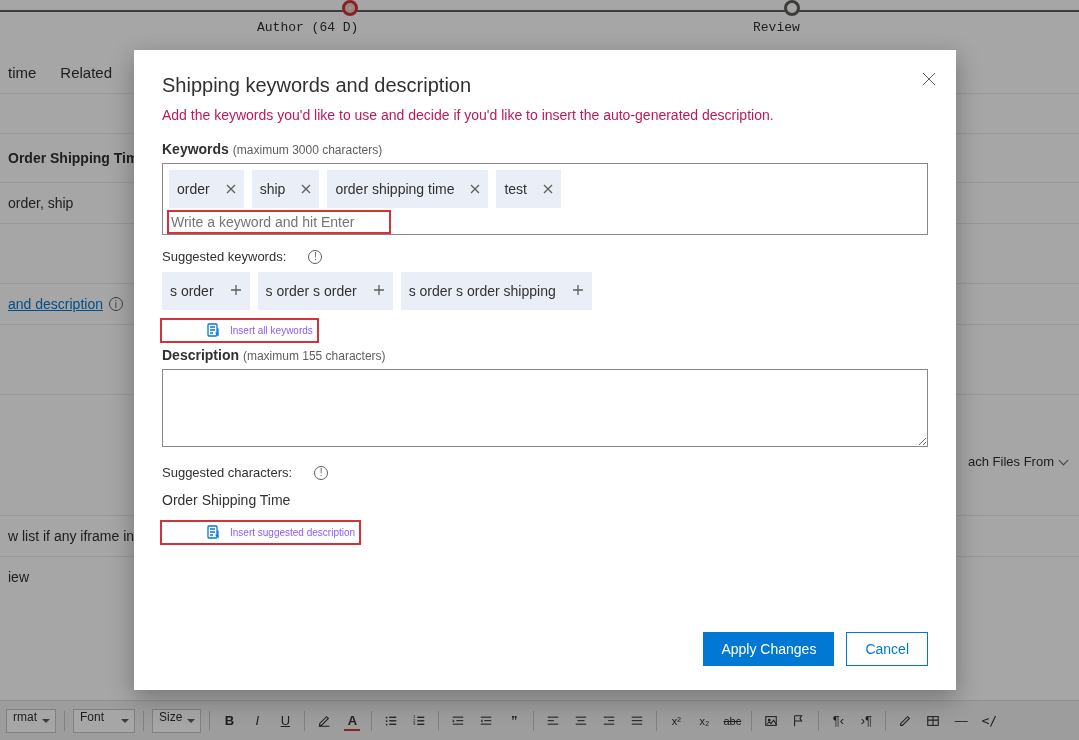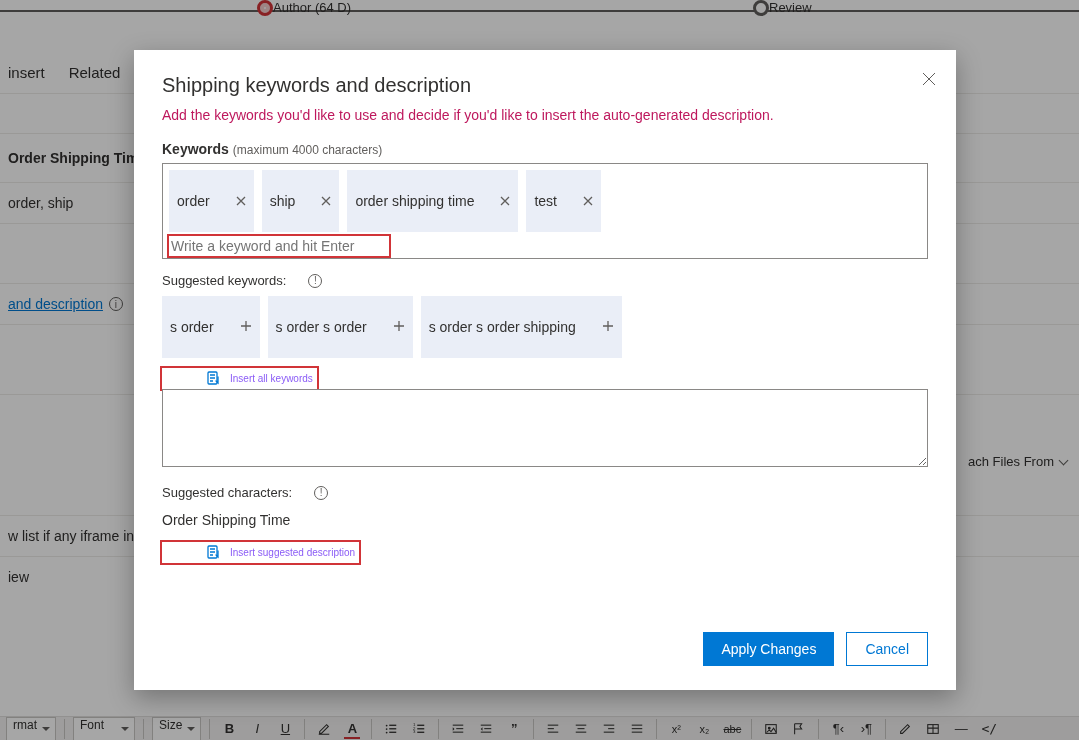--- a/index.html
+++ b/index.html
@@ -2,46 +2,46 @@
 <html><head>
 <meta charset="utf-8">
 <style>
 * { box-sizing: border-box; margin: 0; padding: 0; }
 body { font-family: "Segoe UI", Arial, sans-serif; font-size: 14px; color: #323130; background: #fff; width: 1079px; height: 740px; overflow: hidden; position: relative; }
 
 
 .bg { position: absolute; inset: 0; }
 .bg-stepper { height: 40px; display:flex; align-items:flex-end; position:relative; padding-top:4px;}
 .bg-stepper .line { position:absolute; top:10px; left:0; right:0; height:2px; background:#605e5c;}
-.bg-stepper .node { position:relative; display:flex; flex-direction:row; align-items:flex-start; font-size:13px;}
+.bg-stepper .node { position:relative; display:flex; flex-direction:column; align-items:flex-end; font-size:13px;font-family:Liberation Mono, monospace;}
 .bg-stepper .circle { width:16px; height:16px; border-radius:50%; background:#fff; border:3px solid #605e5c; margin-bottom:4px;}
 .bg-stepper .circle.active { border-color:#d13438; box-shadow:0 0 0 4px rgba(209,52,56,.25) inset;}
 .bg-tabs { display:flex; gap:24px; padding:12px 8px; border-bottom:1px solid #edebe9; font-size:15px;}
 .bg-label-row { padding:16px 8px; border-bottom:1px solid #edebe9; font-weight:600;}
 .bg-row { padding:12px 8px; border-bottom:1px solid #edebe9; font-size:14px;}
 .bg-link { color:#0078d4; text-decoration:underline; display:flex; align-items:center; gap:6px;justify-content:center;}
 .info-circle{display:inline-flex;width:14px;height:14px;border:1px solid #605e5c;border-radius:50%;align-items:center;justify-content:center;font-size:10px;color:#605e5c;}
 .bg-attach{position:absolute;right:12px;top:454px;color:#323130;font-size:13px;}
-.bg-toolbar { position:absolute; left:0; right:0; bottom:0; height:24px; background:#f3f2f1; border-top:1px solid #e1dfdd; display:flex; align-items:center; gap:6px; padding:0 6px; font-size:13px;}
+.bg-toolbar { position:absolute; left:0; right:0; bottom:0; height:40px; background:#f3f2f1; border-top:1px solid #e1dfdd; display:flex; align-items:center; gap:6px; padding:0 6px; font-size:13px;}
 .tb-sel{border:1px solid #c8c6c4;background:#fff;height:24px;padding:0 18px 0 6px;font-size:12px;position:relative;}
 .tb-sel::after{content:"";position:absolute;right:5px;top:9px;border:4px solid transparent;border-top-color:#605e5c;}
 .tb-btn{width:22px;height:22px;display:flex;align-items:center;justify-content:center;color:#323130;}
 .tb-sep{width:1px;height:20px;background:#c8c6c4;margin:0 2px;}
 
 
 .overlay { position:absolute; inset:0; background:rgba(0,0,0,.35);}
 .dialog { position:absolute; left:134px; top:50px; width:822px; height:640px; background:#fff; box-shadow:0 8px 24px rgba(0,0,0,.3); padding:24px 28px; display:flex; flex-direction:column;}
 .dlg-title { font-size:20px; font-weight:400; color:#323130; margin-bottom:10px;}
 .dlg-close { position:absolute; right:20px; top:22px; cursor:pointer; color:#605e5c;}
 .dlg-sub { font-size:14px; color:#be185d; margin-bottom:18px;}
 .section-label { font-weight:600; font-size:14px; margin-bottom:6px;}
 .section-label .hint{font-weight:400;font-size:12px;color:#605e5c;}
 .kw-box { border:1px solid #8a8886; padding:6px 6px 2px 6px;}
 .chips { display:flex; flex-wrap:wrap; gap:8px; margin-bottom:4px;}
-.chip { background:#eaeef7; padding:23px 8px; display:flex; align-items:center; gap:26px; font-size:14px; color:#323130;}
+.chip { background:#eaeef7; padding:11px 8px; display:flex; align-items:center; gap:16px; font-size:14px; color:#323130;}
 .chip .x { color:#605e5c; cursor:pointer;}
 .chip.sugg .plus { color:#605e5c;}
 .kw-input { border:none; outline:none; font-size:14px; padding:2px 2px; width:220px; color:#605e5c;}
 .red-box { outline:2px solid #d13438; display:inline-block;}
 .small-label { font-size:13px; color:#323130; margin:14px 0 8px 0; display:flex; align-items:center; gap:22px;}
 .insert-link { display:inline-flex; align-items:center; gap:8px; color:#8b5cf6; font-size:10px; padding:2px 4px;margin-left:40px;}
 .insert-link svg{stroke:#0078d4;}
 .desc-area { width:100%; height:78px; border:1px solid #8a8886; resize:both; font-family:inherit; font-size:14px; padding:6px;}
 .sugg-desc { font-size:14px; margin:4px 0 14px 0;}
 .dlg-footer { margin-top:auto; display:flex; justify-content:flex-end; gap:12px;}
@@ -63,21 +63,21 @@
       <div class="circle active"></div>
       <span>Author  (64 D)</span>
     </div>
     <div class="node" style="position:absolute;left:753px;top:0;">
       <div class="circle"></div>
       <span>Review</span>
     </div>
   </div>
   <div style="height:12px;"></div>
   <div class="bg-tabs">
-    <span>insert</span>
+    <span>time</span>
     <span>Related</span>
   </div>
   <div style="height:40px;border-bottom:1px solid #edebe9;"></div>
   <div class="bg-label-row">Order Shipping Time</div>
   <div class="bg-row">order, ship</div>
   <div style="height:60px;border-bottom:1px solid #edebe9;"></div>
   <div class="bg-row" style="display:flex;gap:6px;align-items:center;">
     <span class="bg-link">
         <span>and description</span>
       </span>
@@ -222,21 +222,21 @@
   <div class="dlg-close">
     <svg width="14" height="14" viewBox="0 0 14 14" stroke="#605e5c" stroke-width="1">
         <path d="M1 1l12 12M13 1L1 13"></path>
       </svg>
   </div>
   <div class="dlg-title">Shipping keywords and description</div>
   <div class="dlg-sub">Add the keywords you'd like to use and decide if you'd like to insert the auto-generated description.</div>
 
   <div class="section-label">
     <span>Keywords</span>
-    <span class="hint">(maximum 4000 characters)</span>
+    <span class="hint">(maximum 3000 characters)</span>
   </div>
   <div class="kw-box">
     <div class="chips" id="kw-chips">
         <div class="chip">
           <span>order</span>
           <span class="x"><svg width="10" height="10" viewBox="0 0 10 10" stroke="#605e5c" stroke-width="1.3">
               <path d="M1 1l8 8M9 1L1 9"></path>
             </svg></span>
         </div>
         <div class="chip">
@@ -294,20 +294,24 @@
         <svg width="16" height="16" viewBox="0 0 16 16" fill="none" stroke-width="1.3">
             <rect x="2" y="2" width="9" height="12" rx="1"></rect>
             <path d="M4 5h5M4 8h5M4 11h3"></path>
             <path d="M10 11l2 2 0-6" stroke-linecap="round"></path>
           </svg>
         <span>Insert all keywords</span>
       </span>
     </span>
   </div>
 
+  <div class="section-label mt6">
+    <span>Description</span>
+    <span class="hint">(maximum 155 characters)</span>
+  </div>
   <textarea class="desc-area" style=""></textarea>
 
   <div class="small-label mt18">
     <span>Suggested characters:</span>
     <span class="info-circle">!</span>
   </div>
   <div class="sugg-desc">Order Shipping Time</div>
 
   <div>
     <span class="red-box">

